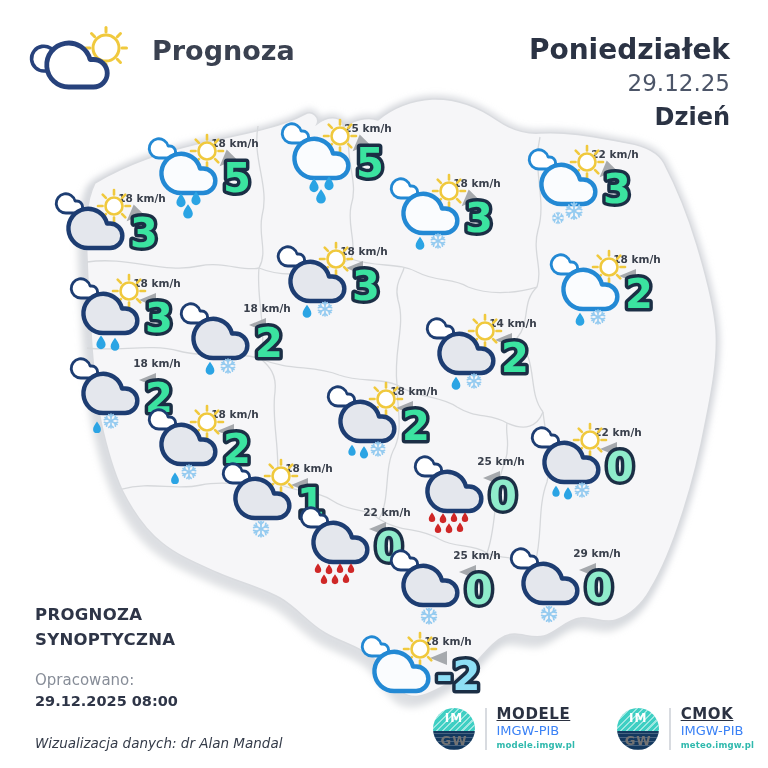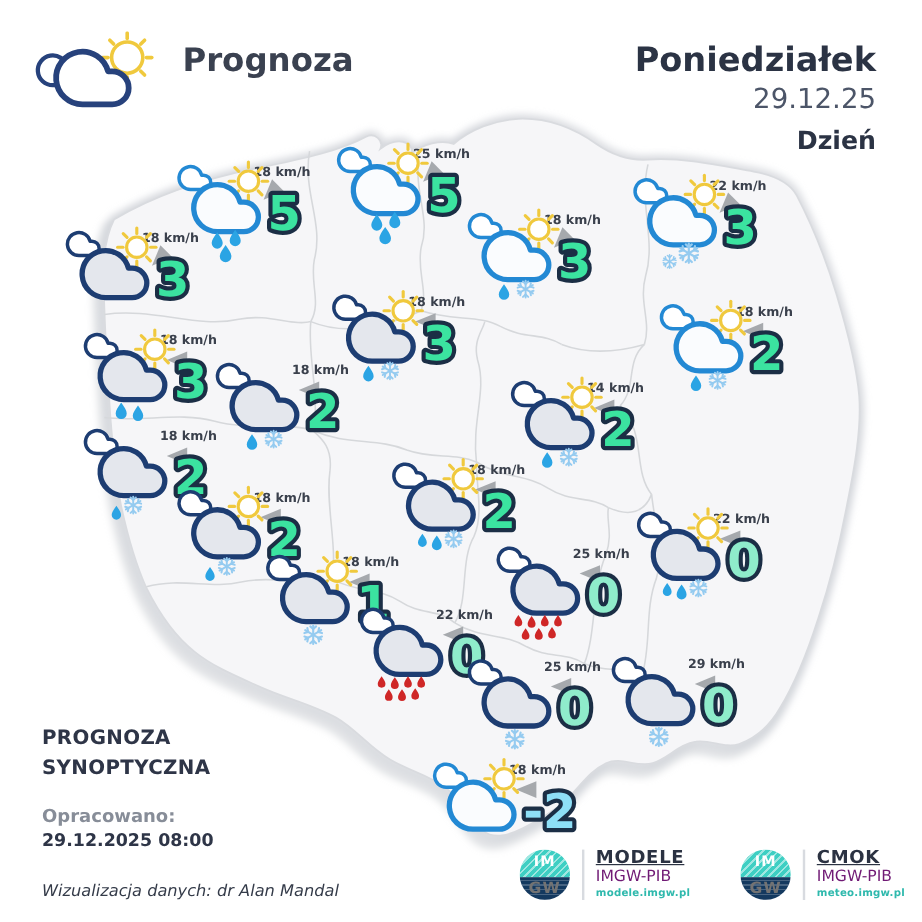--- a/index.html
+++ b/index.html
@@ -5,40 +5,40 @@
   html,body{margin:0;padding:0;background:#fff;}
   .stage{position:relative;width:768px;height:768px;background:#ffffff;overflow:hidden;
          font-family:"DejaVu Sans","Liberation Sans",sans-serif;}
   #map-svg{position:absolute;left:0;top:0;}
   
   .hdr-left{position:absolute;left:28px;top:26px;display:flex;align-items:flex-start;gap:14px;}
   .hdr-title{margin-top:8px;font-size:27px;font-weight:bold;color:#3a4150;line-height:33px;}
   .hdr-right{position:absolute;right:38px;top:33px;text-align:right;color:#2b3344;}
   .hdr-day{font-size:28px;font-weight:bold;line-height:34px;}
   .hdr-date{font-size:23px;color:#4c5568;line-height:32px;}
-  .hdr-tod{font-size:21px;font-weight:bold;line-height:36px;}
+  .hdr-tod{font-size:24px;font-weight:bold;line-height:36px;}
   
   .ftr-left{position:absolute;left:35px;top:602px;color:#2e3547;}
   .ftr-title{font-size:16.5px;font-weight:bold;line-height:25px;letter-spacing:.3px;}
-  .ftr-prep-label{margin-top:18px;font-size:15px;color:#878d98;line-height:21px;font-weight:bold;}
+  .ftr-prep-label{margin-top:18px;font-size:15px;color:#878d98;line-height:21px;}
   .ftr-prep-date{font-size:14.5px;font-weight:bold;line-height:20px;}
   .ftr-credit{margin-top:24px;font-size:13.5px;font-style:italic;color:#343b49;}
   
   .ftr-logos{position:absolute;left:433px;top:706px;display:flex;gap:42px;align-items:flex-end;}
   .logo{display:flex;align-items:center;gap:10px;}
   .imgw-circle{position:relative;width:42px;height:42px;border-radius:50%;overflow:hidden;flex:0 0 auto;}
   .imgw-top{position:absolute;left:0;top:0;width:100%;height:55%;background:#3ecfc3;
     background-image:repeating-linear-gradient(135deg,rgba(255,255,255,.5) 0 1.5px,transparent 1.5px 4.5px);}
   .imgw-bottom{position:absolute;left:0;bottom:0;width:100%;height:45%;background:#14395f;
     background-image:repeating-linear-gradient(0deg,rgba(255,255,255,.22) 0 1px,transparent 1px 4px);}
   .imgw-im{position:absolute;top:3px;left:0;width:100%;text-align:center;color:#fff;font-weight:bold;font-size:12px;letter-spacing:1px;}
   .imgw-gw{position:absolute;bottom:2px;left:0;width:100%;text-align:center;color:#737373;font-weight:bold;font-size:13px;letter-spacing:1px;}
   .logo-divider{width:1.5px;height:42px;background:#d8dbe0;}
   .logo-name{font-size:15px;font-weight:bold;color:#2b3242;letter-spacing:.6px;line-height:17px;text-decoration:underline;}
-  .logo-org{font-size:13px;color:#701a75;line-height:16px;}
+  .logo-org{font-size:13px;color:#3b82f6;line-height:16px;}
   .logo-url{font-size:8.5px;font-weight:bold;color:#2fb9ad;line-height:12px;letter-spacing:.2px;}
 </style>
 </head>
 <body>
 
 <div class="stage">
 
   <svg id="map-svg" width="768" height="768" viewBox="0 0 768 768">
     <defs>
       <filter id="softblur" x="-15%" y="-15%" width="130%" height="130%">

